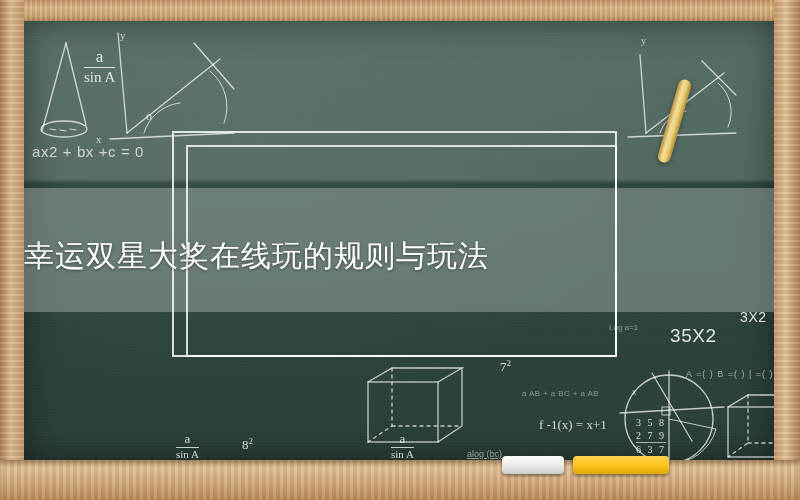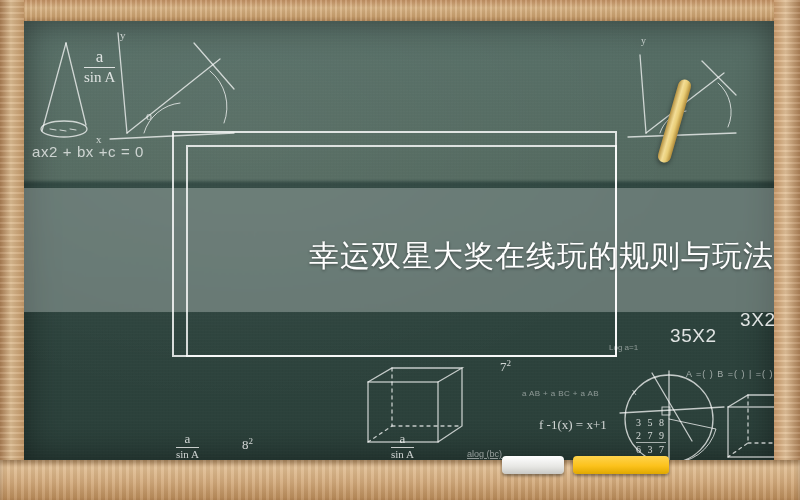--- a/index.html
+++ b/index.html
@@ -114,21 +114,21 @@
     border:2px solid rgba(255,255,255,.82);
   }
   .rect-inner{
     position:absolute;left:162px;top:124px;width:427px;height:208px;
     border:2px solid rgba(255,255,255,.80);
   }
 
   
   .headline{
     position:absolute;left:0;right:0;top:215px;
-    text-align:right;
+    text-align:left;
     font-size:30px;line-height:40px;
     color:#ffffff;
     letter-spacing:1px;
     font-family:"DejaVu Sans","Liberation Sans",sans-serif;
     text-shadow:0 1px 3px rgba(0,0,0,.45);
     white-space:nowrap;
   }
 
   
   .chalk-diag{
@@ -224,40 +224,40 @@
         <div style="border-top:1px solid rgba(255,255,255,.8);padding-top:1px;font-size:15px;">sin A</div>
       </div>
       <div style="position:absolute;left:96px;top:8px;color:rgba(255,255,255,.7);font-size:11px;font-family:'Liberation Serif',serif;">y</div>
       <div style="position:absolute;left:72px;top:112px;color:rgba(255,255,255,.7);font-size:11px;font-family:'Liberation Serif',serif;">x</div>
       <div style="position:absolute;left:122px;top:88px;color:rgba(255,255,255,.7);font-size:12px;font-family:'Liberation Serif',serif;">o</div>
       <div style="position:absolute;left:8px;top:122px;color:rgba(255,255,255,.7);font-size:15px;letter-spacing:.6px;">ax2 + bx +c = 0</div>
 
       <div style="position:absolute;left:617px;top:14px;color:rgba(255,255,255,.65);font-size:10px;font-family:'Liberation Serif',serif;">y</div>
       <div style="position:absolute;left:644px;top:94px;color:rgba(255,255,255,.65);font-size:11px;font-family:'Liberation Serif',serif;">o</div>
       <div style="position:absolute;left:646px;top:304px;color:rgba(255,255,255,.85);font-size:19px;letter-spacing:.6px;">35X2</div>
-      <div style="position:absolute;left:716px;top:288px;color:rgba(255,255,255,.85);font-size:19px;letter-spacing:.6px;">3X2</div>
+      <div style="position:absolute;left:716px;top:288px;color:rgba(255,255,255,.85);font-size:14px;letter-spacing:.6px;">3X2</div>
 
       <div style="position:absolute;left:152px;top:410px;color:rgba(255,255,255,.78);font-size:13px;text-align:center;font-family:'Liberation Serif',serif;">
         <span>a</span>
         <div style="border-top:1px solid rgba(255,255,255,.75);font-size:11px;">sin A</div>
       </div>
       <div style="position:absolute;left:218px;top:415px;color:rgba(255,255,255,.78);font-size:13px;font-family:'Liberation Serif',serif;">
         <span>8</span><sup style="font-size:9px">2</sup>
       </div>
 
       <div style="position:absolute;left:476px;top:337px;color:rgba(255,255,255,.78);font-size:13px;font-family:'Liberation Serif',serif;">
         <span>7</span><sup style="font-size:9px">2</sup>
       </div>
       <div style="position:absolute;left:498px;top:368px;color:rgba(255,255,255,.45);font-size:8px;letter-spacing:.4px;">a AB + a BC + a AB</div>
       <div style="position:absolute;left:367px;top:410px;color:rgba(255,255,255,.78);font-size:13px;text-align:center;font-family:'Liberation Serif',serif;">
         <span>a</span>
         <div style="border-top:1px solid rgba(255,255,255,.75);font-size:11px;">sin A</div>
       </div>
 
-      <div style="position:absolute;left:585px;top:322px;color:rgba(255,255,255,.45);font-size:8px;">Log a=1</div>
+      <div style="position:absolute;left:585px;top:302px;color:rgba(255,255,255,.45);font-size:8px;">Log a=1</div>
       <div style="position:absolute;left:515px;top:396px;color:rgba(255,255,255,.78);font-size:13px;font-family:'Liberation Serif',serif;">f -1(x) = x+1</div>
       <div style="position:absolute;left:612px;top:395px;color:rgba(255,255,255,.80);font-size:10px;line-height:13px;letter-spacing:2px;font-family:'Liberation Serif',serif;">
         <div>3 5 8</div>
         <div>2 7 9</div>
         <div style="border-top:1px solid rgba(255,255,255,.6)">6 3 7</div>
       </div>
       <div style="position:absolute;left:608px;top:366px;color:rgba(255,255,255,.6);font-size:9px;">x</div>
       <div style="position:absolute;left:443px;top:428px;color:rgba(255,255,255,.5);font-size:9px;text-decoration:underline;">alog (bc)</div>
       <div style="position:absolute;left:662px;top:348px;color:rgba(255,255,255,.55);font-size:9px;letter-spacing:1px;">A =(  ) B =(  ) | =(  )</div>
     </div>

